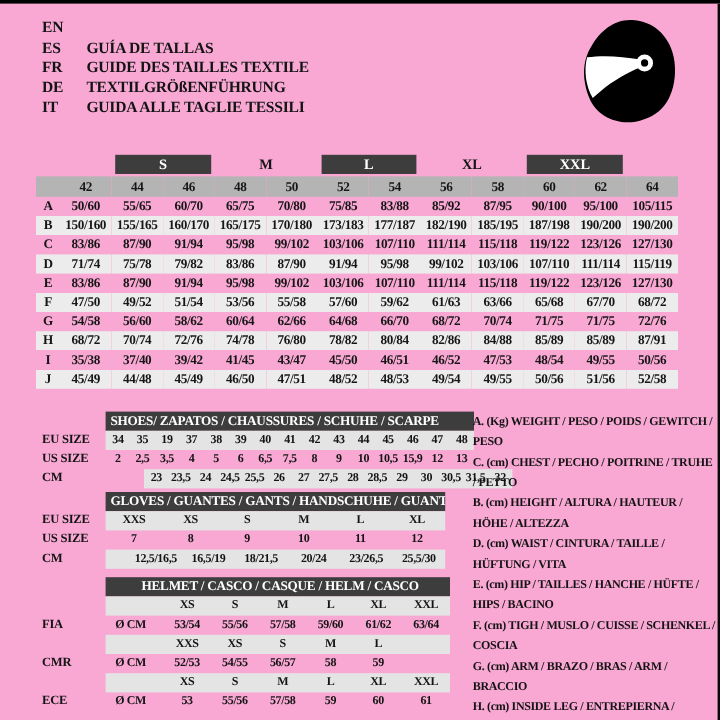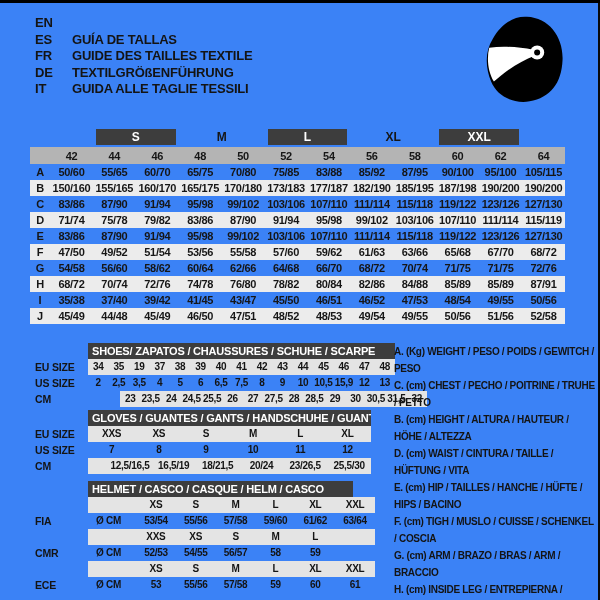--- a/index.html
+++ b/index.html
@@ -1,19 +1,19 @@
 <!DOCTYPE html>
 <html><head>
 <meta charset="utf-8">
 <style>
   * { margin:0; padding:0; box-sizing:border-box; }
   body { background:#fff; }
   .page {
-    position:relative; width:600px; height:600px; background:#3b82f6;
-    font-family:Liberation Sans, sans-serif; color:#141414;
+    position:relative; width:600px; height:600px; background:#f9a8d4;
+    font-family:Liberation Serif, serif; color:#141414;
     border-top:3px solid #000; overflow:hidden;
   }
   .page::after { content:""; position:absolute; top:0; right:0; width:2px; height:600px; background:#0a0a0a; }
 
   
   .lang-block { position:absolute; left:35px; top:12px; }
   .lang-row { display:flex; font-weight:bold; font-size:13px; line-height:16.5px; letter-spacing:-0.2px; }
   .lang-code { width:37px; flex:none; }
 
   
@@ -391,21 +391,21 @@
           <div class="cell">18/21,5</div>
           <div class="cell">20/24</div>
           <div class="cell">23/26,5</div>
           <div class="cell">25,5/30</div>
         </div>
       </div>
     </div>
   <div class="section" id="helmet-section" style="top:478px">
       <div class="sec-row">
         <div class="sec-label"></div>
-        <div class="sec-title" style="width: 265px;">HELMET / CASCO / CASQUE / HELM / CASCO</div>
+        <div class="sec-title" style="width: 287px; text-align: center;">HELMET / CASCO / CASQUE / HELM / CASCO</div>
       </div>
       <div class="sec-row">
         <div class="sec-label"></div>
         <div class="sec-cells striped" style="width: 287px;">
           <div class="cell hcol0"></div>
           <div class="cell">XS</div>
           <div class="cell">S</div>
           <div class="cell">M</div>
           <div class="cell">L</div>
           <div class="cell">XL</div>

